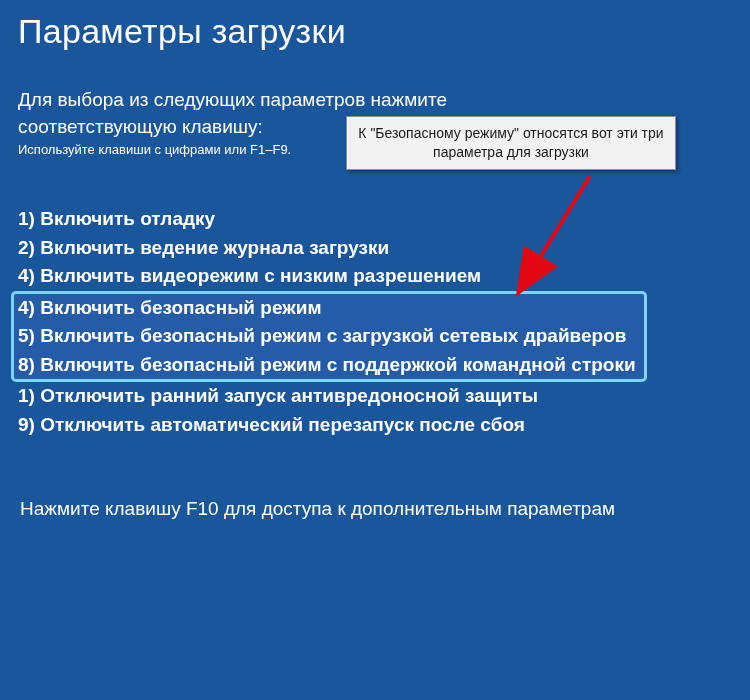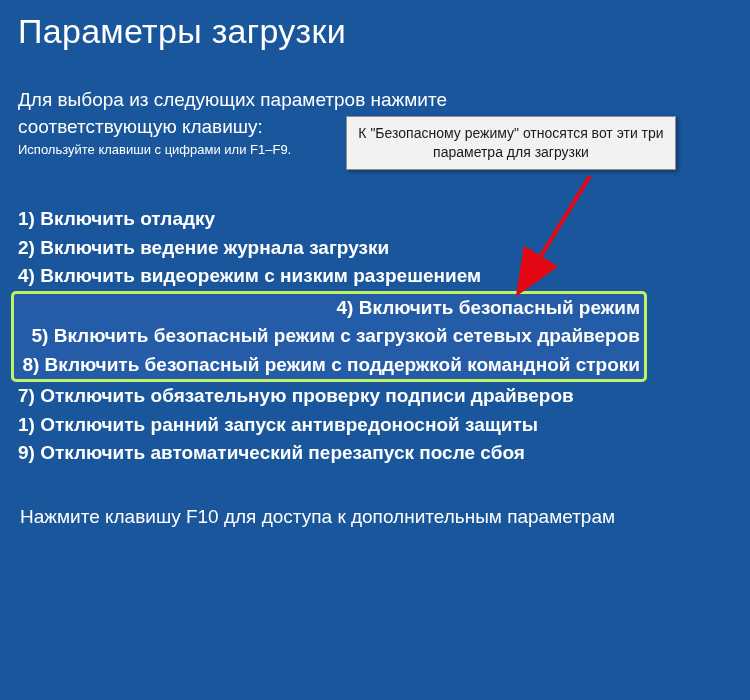--- a/index.html
+++ b/index.html
@@ -31,30 +31,29 @@
       font-weight: 300;
       margin-bottom: 48px;
     }
     .options {
       font-size: 19px;
       font-weight: 700;
       line-height: 1.5;
     }
     .option-item { white-space: nowrap; }
     .highlight-box {
-      border: 3px solid #bef264;
+      border: 3px solid #7dd3fc;
       border-radius: 5px;
       background: rgba(48, 98, 179, 0.55);
       padding: 0 4px;
       margin-left: -7px;
       width: 636px;
-      text-align: right;
     }
     .footer {
-      margin-top: 35px;
+      margin-top: 56px;
       font-size: 19px;
       font-weight: 300;
       line-height: 1.5;
     }
     .noprefix { padding-left: 2px; }
     .callout {
       position: absolute;
       top: 116px;
       left: 346px;
       width: 330px;
@@ -87,21 +86,20 @@
   <div class="option-item">1) Включить отладку</div>
   <div class="option-item">2) Включить ведение журнала загрузки</div>
   <div class="option-item">4) Включить видеорежим с низким разрешением</div>
 
   <div class="highlight-box">
     <div class="option-item">4) Включить безопасный режим</div>
     <div class="option-item">5) Включить безопасный режим с загрузкой сетевых драйверов</div>
     <div class="option-item">8) Включить безопасный режим с поддержкой командной строки</div>
   </div>
 
-  <div class="option-item">7) Отключить обязательную проверку подписи драйверов</div>
   <div class="option-item">1) Отключить ранний запуск антивредоносной защиты</div>
   <div class="option-item">9) Отключить автоматический перезапуск после сбоя</div>
 </div>
 
 <div class="footer">
   <div class="noprefix">Нажмите клавишу F10 для доступа к дополнительным параметрам</div>
 </div>
 
 <div class="callout">К "Безопасному режиму" относятся вот эти три параметра для загрузки</div>
 

